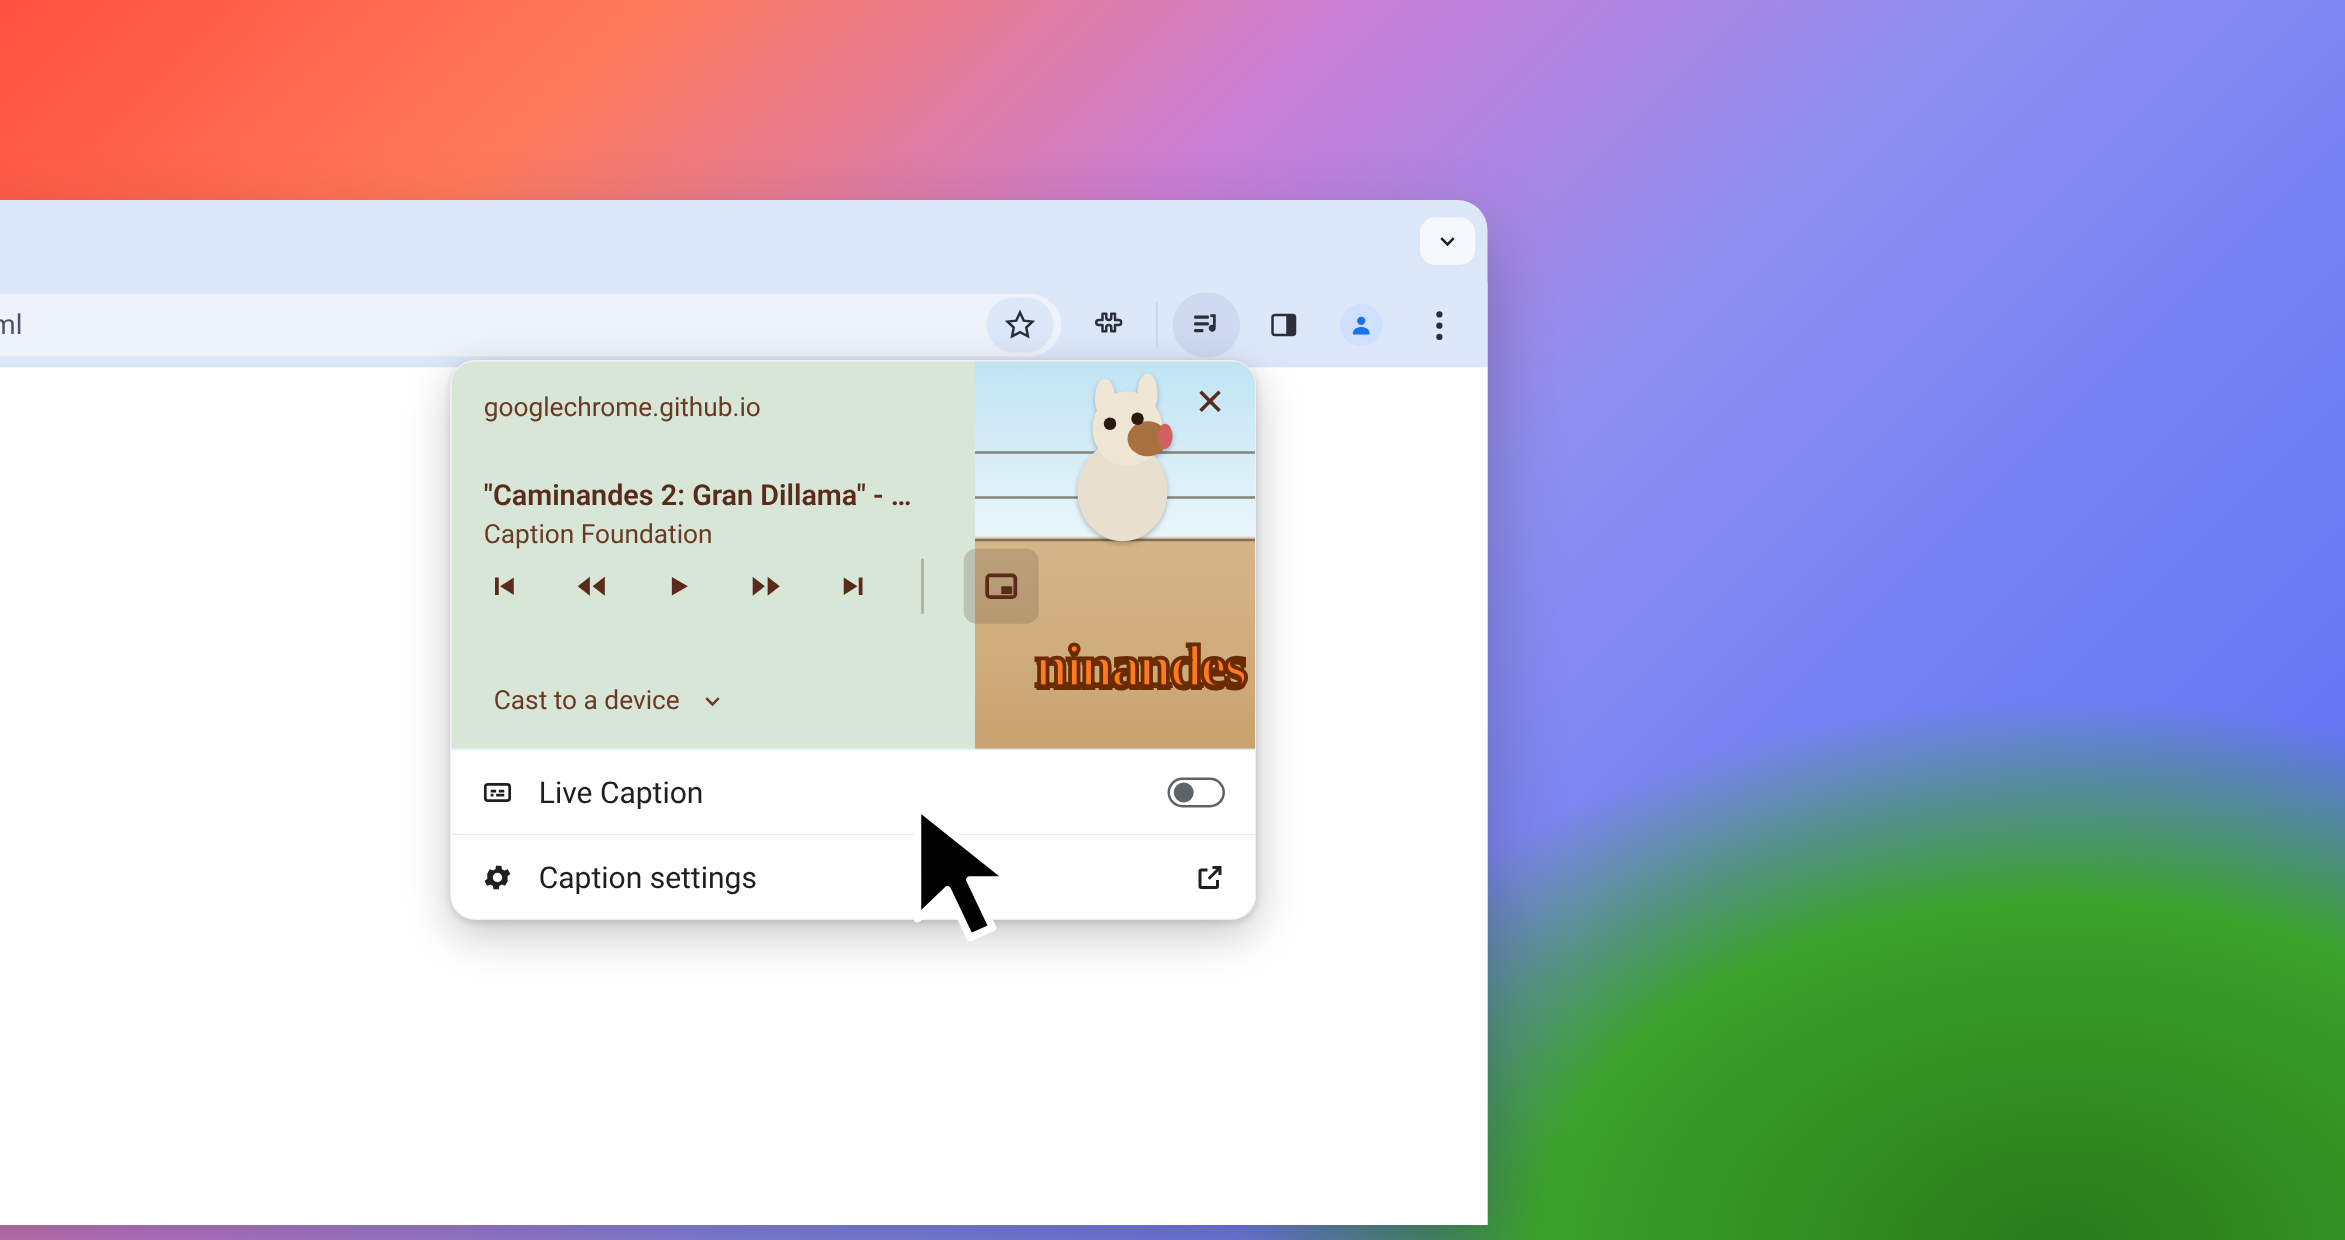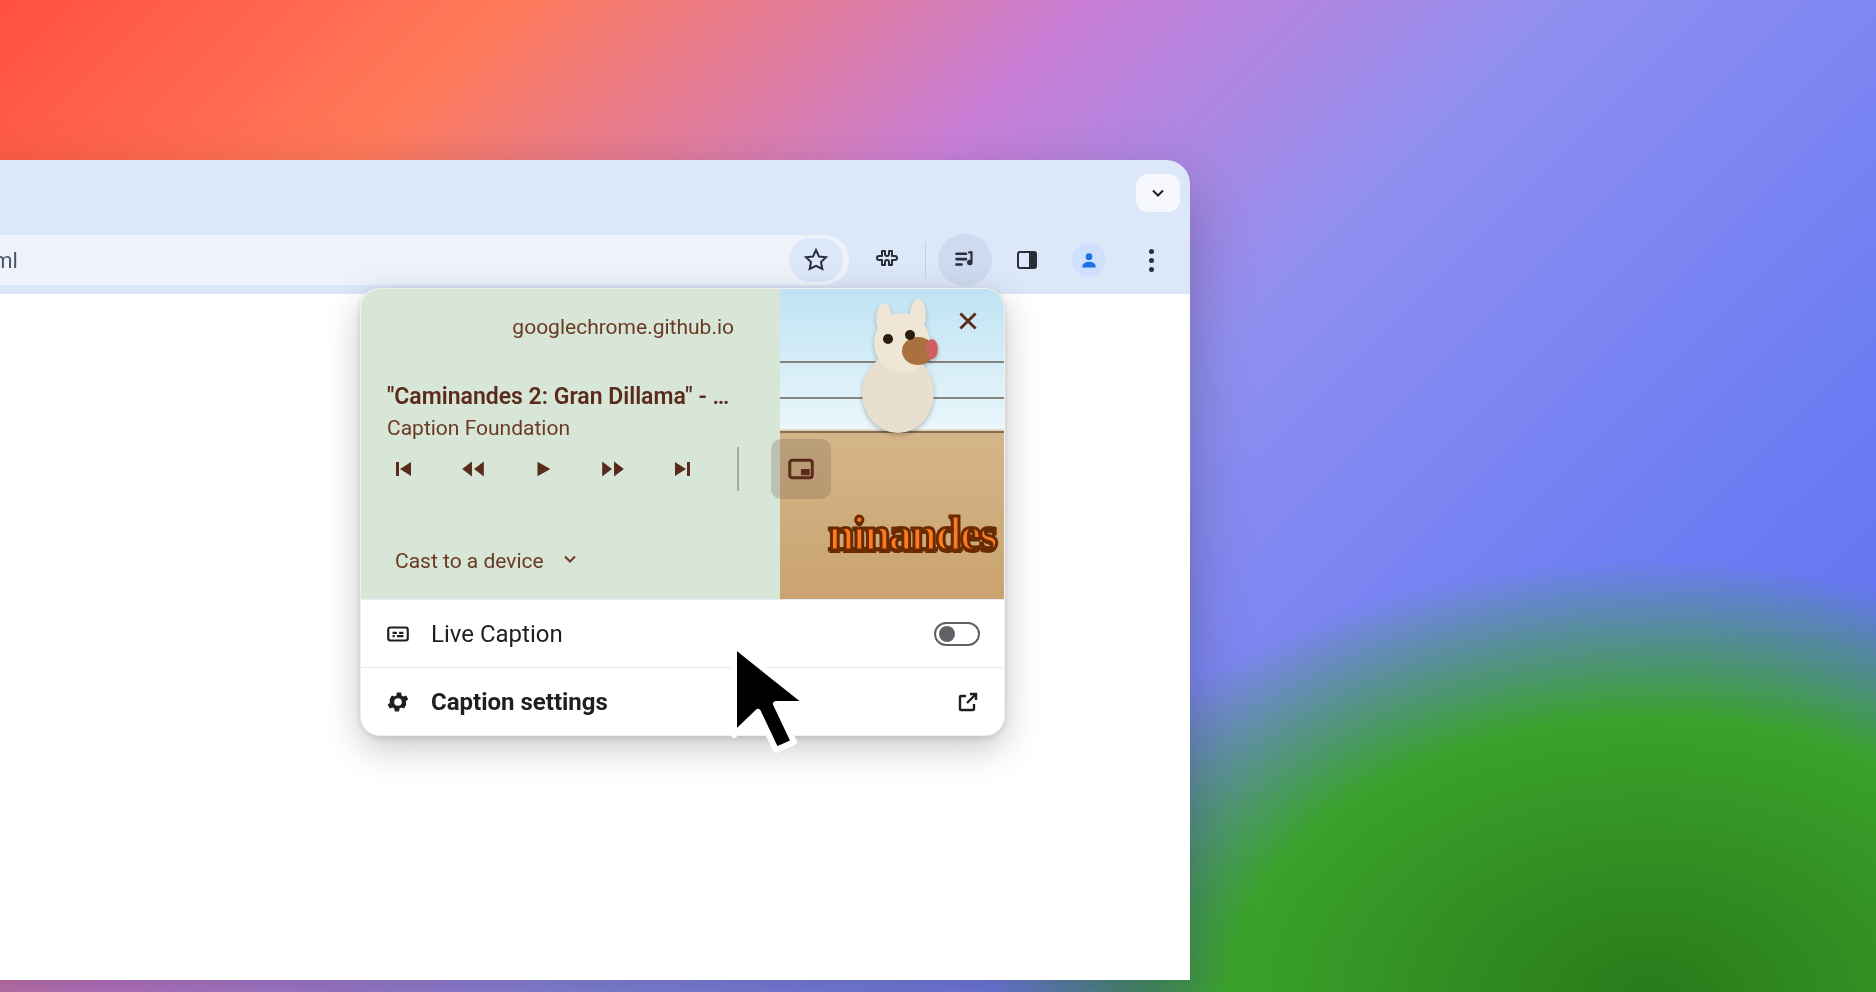--- a/index.html
+++ b/index.html
@@ -134,21 +134,21 @@
   }
 
   .close-btn {
     position: absolute; top: 12px; right: 16px;
     width: 40px; height: 40px; display:flex; align-items:center; justify-content:center;
     color: #5a2b1a;
     z-index: 3;
   }
 
   .media-meta { position: absolute; left: 26px; top: 26px; right: 270px; }
-  .src { font-size: 21px; color: #6a3a23; text-align: right; }
+  .src { font-size: 21px; color: #6a3a23; }
   .title { margin-top: 44px; font-size: 23px; font-weight: 600; color: #5a2b1a; white-space: nowrap; overflow: hidden; text-overflow: ellipsis; }
   .artist { margin-top: 6px; font-size: 21px; color: #6a3a23; }
 
   .controls-row {
     position: absolute; left: 20px; bottom: 100px;
     display: flex; align-items: center; gap: 26px;
     z-index: 2;
   }
   .mctrl {
     width: 44px; height: 44px; display:flex; align-items:center; justify-content:center;
@@ -160,21 +160,21 @@
     width: 60px; height: 60px;
     background: rgba(120,100,80,.28);
     border-radius: 10px;
     display:flex; align-items:center; justify-content:center;
     color: #5a2b1a;
     z-index: 2;
   }
 
   .cast-row {
     position: absolute; left: 34px; bottom: 26px;
-    display: flex; align-items: flex-start; gap: 16px;
+    display: flex; align-items: center; gap: 16px;
     font-size: 21px; color: #6a3a23;
     z-index: 2;
   }
 
   
   .cursor {
     position: absolute;
     left: 914px; 
     top: 480px;
     z-index: 40;
@@ -357,21 +357,21 @@
         <rect x="3" y="6" width="18" height="12" rx="2"></rect>
         <line x1="7" y1="11" x2="11" y2="11"></line>
           <line x1="13" y1="11" x2="17" y2="11"></line>
         <line x1="7" y1="14" x2="9" y2="14"></line>
           <line x1="11" y1="14" x2="17" y2="14"></line>
       </svg>
       <span class="grow">Live Caption</span>
       <div class="toggle-off"></div>
     </div>
 
-    <div class="setting-row" style="font-weight:700;">
+    <div class="setting-row" style="font-weight:400;">
       <svg width="26" height="26" viewBox="0 0 24 24" fill="currentColor">
         <path d="M19.4 13a7.5 7.5 0 0 0 .06-1 7.5 7.5 0 0 0-.06-1l2.1-1.6-2-3.5-2.5 1a7.3 7.3 0 0 0-1.7-1l-.4-2.6h-4l-.4 2.6a7.3 7.3 0 0 0-1.7 1l-2.5-1-2 3.5L4.5 11a7.5 7.5 0 0 0-.06 1 7.5 7.5 0 0 0 .06 1l-2.1 1.6 2 3.5 2.5-1c.52.4 1.1.74 1.7 1l.4 2.6h4l.4-2.6c.6-.26 1.18-.6 1.7-1l2.5 1 2-3.5L19.4 13zM12 15.5A3.5 3.5 0 1 1 15.5 12 3.5 3.5 0 0 1 12 15.5z"></path>
       </svg>
       <span class="grow">Caption settings</span>
       <svg width="24" height="24" viewBox="0 0 24 24" fill="none" stroke="currentColor" stroke-width="2.4">
         <path d="M14 4h6v6"></path>
           <path d="M20 4l-9 9"></path>
           <path d="M18 14v5a1 1 0 0 1-1 1H5a1 1 0 0 1-1-1V7a1 1 0 0 1 1-1h5"></path>
       </svg>
     </div>

